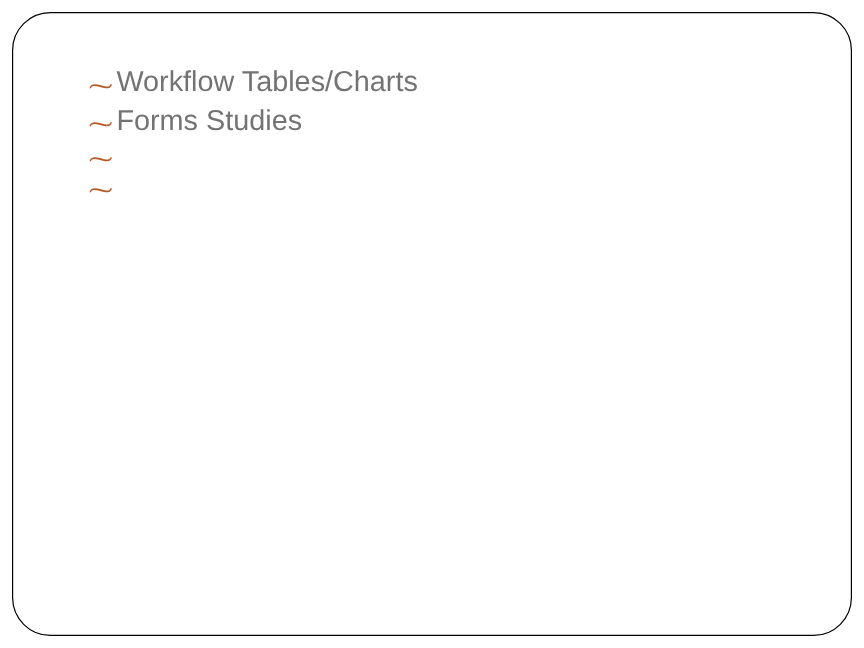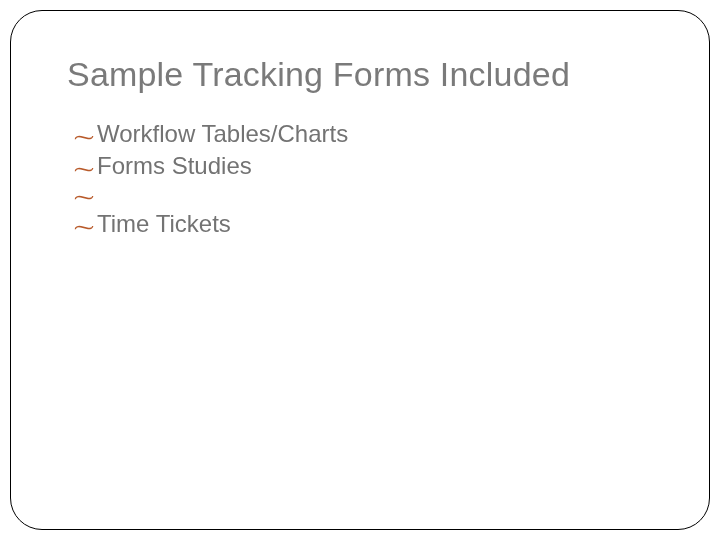--- a/index.html
+++ b/index.html
@@ -48,31 +48,29 @@
     .item-text {
       font-size: 24px;
       color: #737373;
       font-weight: 400;
     }
   </style>
 </head>
 <body>
 
 <div class="slide">
-  <h1 class="title">Sample Tracking Forms Included</h1>
   <ul class="list">
     <li class="list-item">
       <span class="bullet-icon">⁓</span>
       <span class="item-text">Workflow  Tables/Charts</span>
     </li>
     <li class="list-item">
       <span class="bullet-icon">⁓</span>
       <span class="item-text">Forms Studies</span>
     </li>
     <li class="list-item">
       <span class="bullet-icon">⁓</span>
     </li>
     <li class="list-item">
       <span class="bullet-icon">⁓</span>
-      <span class="item-text">Time Tickets</span>
     </li>
   </ul>
 </div>
 
 </body></html>

